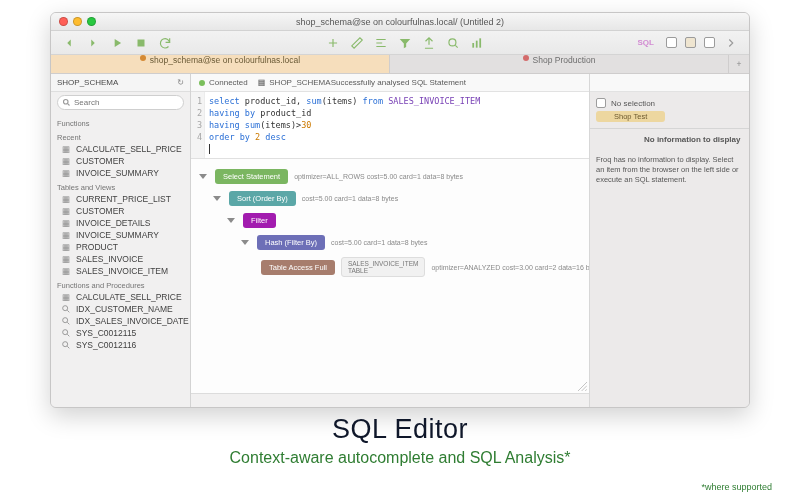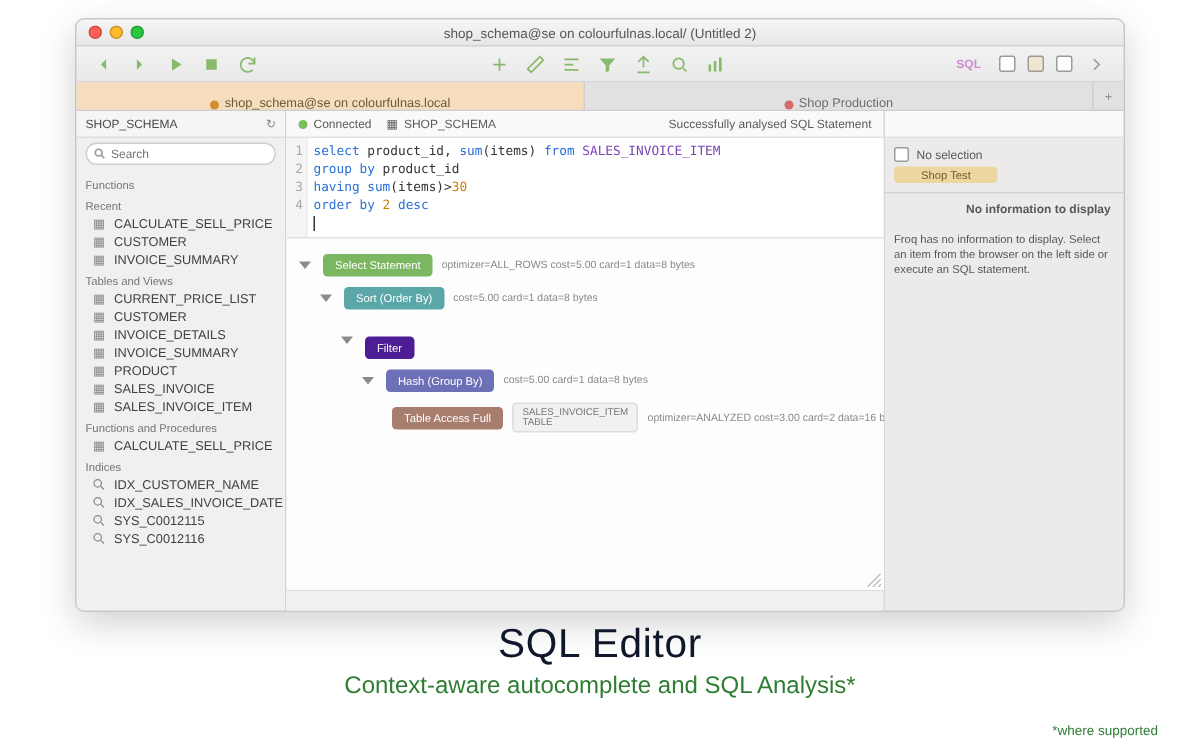--- a/index.html
+++ b/index.html
@@ -11,52 +11,52 @@
   .dot.red { background:#ff5f57;} .dot.yellow{background:#febc2e;} .dot.green{background:#28c840;}
   .wintitle { position: absolute; left: 0; right: 0; text-align: center; font-size: 9px; color: #565656; }
   .toolbar { height: 24px; display: flex; align-items: center; justify-content: space-between; padding: 0 10px; background: linear-gradient(#f2f2f2,#e9e9e9); border-bottom: 1px solid #d4d4d4; }
   .tbgroup { display: flex; gap: 8px; align-items: center; }
   .tbtn { width: 16px; height: 16px; display: flex; align-items: center; justify-content: center; color:#89ba6b; }
   .tbtn svg { width: 14px; height: 14px; }
   .toolbar-right .sql-label { color:#d28bd2; font-weight:600; font-size:8px; margin-right:4px;}
   .tbtn.box { width:11px; height:11px; border:1px solid #9b9b9b; border-radius:2px; background:#fff; }
   .tbtn.box.filled { background:#efe5d0; }
   .tabbar { height: 19px; display: flex; background: #e2e0e0; border-bottom: 1px solid #cfcdcd; font-size:8.5px; }
-  .doctab { flex:1; display:flex; align-items:flex-end; justify-content:center; gap:4px; border-right:1px solid #cfcdcd; color:#6e6e6e; position:relative; }
+  .doctab { flex:1; display:flex; align-items:flex-start; justify-content:center; gap:4px; border-right:1px solid #cfcdcd; color:#6e6e6e; position:relative; }
   .doctab.active { background:#f6debc; color:#6a5a36; }
   .doctab.second { background:#e2e0e0; }
   .doctab .tabdot { width:6px; height:6px; border-radius:50%; background:#d58a34; }
   .doctab .tabdot.red { background:#d36b6b; }
   .plus-tab { width:20px; display:flex; align-items:center; justify-content:center; color:#888; }
   .content { flex:1; display:flex; min-height:0; }
   .sidebar { width:140px; background:#f1f0f0; border-right:1px solid #d3d3d3; display:flex; flex-direction:column; }
   .sb-header { height:18px; display:flex; align-items:center; padding:0 6px; font-size:8px; color:#4a4a4a; border-bottom:1px solid #dedede; background:#f5f5f5; justify-content:space-between;}
   .sb-search { padding:3px 6px; }
   .sb-search input { width:100%; height:15px; border:1px solid #cfcfcf; border-radius:8px; padding:0 14px 0 16px; font-size:8px; outline:none; background:#fff; }
   .sb-search-wrap { position:relative; }
   .sb-search-wrap .mag { position:absolute; left:5px; top:3px; color:#999; }
   .sb-body { flex:1; overflow:auto; padding:2px 0 6px; }
   .sb-section { font-size:7.5px; color:#757575; padding:4px 6px 1px; }
   .sb-item { display:flex; align-items:center; gap:5px; padding:1px 6px 1px 10px; font-size:8.5px; color:#414141; white-space:nowrap; }
   .sb-item .icon { width:10px; height:10px; display:flex; align-items:center; justify-content:center; color:#8a8a8a; }
   .main { flex:1; display:flex; flex-direction:column; min-width:0; background:#fff; }
-  .main-status { height:18px; display:flex; align-items:center; justify-content:space-between; padding:0 8px; font-size:8px; color:#5b5b5b; border-bottom:1px solid #e2e2e2; background:#f9f9f9; }
+  .main-status { height:18px; display:flex; align-items:center; padding:0 8px; font-size:8px; color:#5b5b5b; border-bottom:1px solid #e2e2e2; background:#f9f9f9; }
   .main-status .left { display:flex; gap:10px; align-items:center; }
   .status-pill { display:flex; gap:4px; align-items:center; }
   .gdot { width:6px; height:6px; border-radius:50%; background:#7bbf5c; }
   .editor { position:relative; background:#fff; border-bottom:1px solid #e0e0e0; min-height:56px; font-family: Menlo, Consolas, monospace; font-size:8.5px; }
   .gutter { position:absolute; left:0; top:0; bottom:0; width:14px; background:#f4f4f4; border-right:1px solid #ececec; color:#a7a7a7; text-align:right; padding:3px 2px 0 0; line-height:12px; }
   .code { padding:3px 4px 3px 18px; line-height:12px; }
   .kw { color:#2a6fd6; } .fn { color:#2a6fd6; } .id { color:#7a43b6; } .num { color:#cc7a00; } .plain{ color:#333;} .cursor{border-left:1px solid #333;}
   .plan { flex:1; overflow:auto; padding:10px 8px 8px; background:#fdfdfd; position:relative;}
   .plan-row { display:flex; align-items:center; gap:6px; margin-bottom:7px;}
   .tri { width:0;height:0;border-left:4px solid transparent;border-right:4px solid transparent;border-top:5px solid #8b8b8b; margin-right:2px;}
   .indent1{margin-left:14px;} .indent2{margin-left:28px;} .indent3{margin-left:42px;} .indent4{margin-left:56px;}
   .node { color:#fff; font-size:7.5px; padding:3px 8px; border-radius:3px; white-space:nowrap; }
-  .n-green{ background:#7bb661; } .n-teal{ background:#5ba7a7; } .n-blue{ background:#4c1d95;margin-top:11px; } .n-purple{ background:#6d6fb7; } .n-brown{ background:#a77d6d; }
+  .n-green{ background:#7bb661; } .n-teal{ background:#5ba7a7; } .n-blue{ background:#a21caf; } .n-purple{ background:#6d6fb7; } .n-brown{ background:#a77d6d; }
   .node-ref { background:#f1f1f1; border:1px solid #ddd; color:#777; border-radius:3px; padding:2px 6px; font-size:6.5px; line-height:7px;}
   .node-meta { color:#8a8a8a; font-size:7px; white-space:nowrap;}
   .inspector { width:160px; border-left:1px solid #d7d7d7; background:#eceaea; display:flex; flex-direction:column; }
   .insp-top { padding:6px 6px; border-bottom:1px solid #d5d5d5; font-size:8px; color:#575757; }
   .insp-top .row1 { display:flex; align-items:center; gap:5px; margin-bottom:3px;}
   .chk { width:10px; height:10px; border:1px solid #9d9d9d; border-radius:2px; background:#fff;}
   .tag { display:inline-block; background:#edd7a0; color:#6d5a2f; border-radius:3px; padding:1px 18px; font-size:7.5px;}
   .insp-body { flex:1; padding:6px 6px; font-size:7.5px; color:#575757; line-height:10px;}
   .insp-body b { font-size:8px;padding-left:48px; }
   .resize { position:absolute; right:2px; bottom:2px; width:9px; height:9px; color:#bdbdbd;}
@@ -239,21 +239,20 @@
             <span class="icon">▦</span>
             <span>SALES_INVOICE_ITEM</span>
           </div>
 
         <div class="sb-section">Functions and Procedures</div>
         <div class="sb-item">
             <span class="icon">▦</span>
             <span>CALCULATE_SELL_PRICE</span>
           </div>
 
-        <div class="sb-section">Indices</div>
         <div class="sb-item">
             <span class="icon">
               <svg width="10" height="10" viewBox="0 0 24 24" fill="none" stroke="currentColor" stroke-width="2">
                 <circle cx="10" cy="10" r="6"></circle>
                 <path d="M20 20l-5-5"></path>
               </svg>
             </span>
             <span>IDX_CUSTOMER_NAME</span>
           </div>
         <div class="sb-item">
@@ -303,21 +302,21 @@
 
       <div class="editor">
         <div class="gutter">
           <div>1</div>
           <div>2</div>
           <div>3</div>
           <div>4</div>
         </div>
         <div class="code">
           <div><span class="kw">select</span> <span class="plain">product_id</span><span class="plain">, </span><span class="fn">sum</span><span class="plain">(</span><span class="plain">items</span><span class="plain">)</span><span class="kw"> from </span><span class="id">SALES_INVOICE_ITEM</span></div>
-          <div><span class="kw">group by </span><span class="plain">product_id</span></div>
+          <div><span class="kw">having by </span><span class="plain">product_id</span></div>
           <div><span class="kw">having </span><span class="fn">sum</span><span class="plain">(</span><span class="plain">items</span><span class="plain">)</span><span class="plain">&gt;</span><span class="num">30</span></div>
           <div><span class="kw">order by </span><span class="num">2</span><span class="kw"> desc</span></div>
           <div><span class="cursor">&nbsp;</span></div>
         </div>
       </div>
 
       <div class="plan">
         <div class="plan-row">
           <span class="tri"></span>
           <span class="node n-green">Select Statement</span>
@@ -327,21 +326,21 @@
           <span class="tri"></span>
           <span class="node n-teal">Sort (Order By)</span>
           <span class="node-meta">cost=5.00 card=1 data=8 bytes</span>
         </div>
         <div class="plan-row indent2">
           <span class="tri"></span>
           <span class="node n-blue">Filter</span>
         </div>
         <div class="plan-row indent3">
           <span class="tri"></span>
-          <span class="node n-purple">Hash (Group By)</span>
+          <span class="node n-purple">Hash (Filter By)</span>
           <span class="node-meta">cost=5.00 card=1 data=8 bytes</span>
         </div>
         <div class="plan-row indent4">
           <span style="width:10px;"></span>
           <span class="node n-brown">Table Access Full</span>
           <span class="node-ref">SALES_INVOICE_ITEM TABLE</span>
           <span class="node-meta">optimizer=ANALYZED cost=3.00 card=2 data=16 bytes</span>
         </div>
         <div class="resize">
           <svg viewBox="0 0 10 10">

